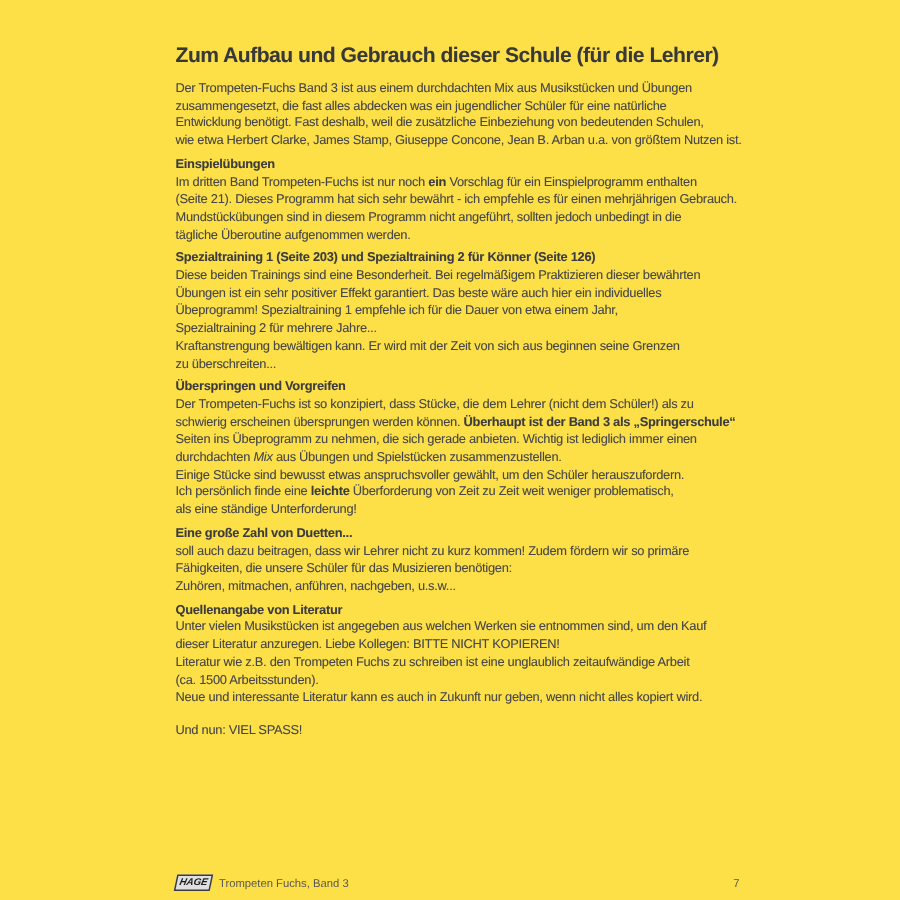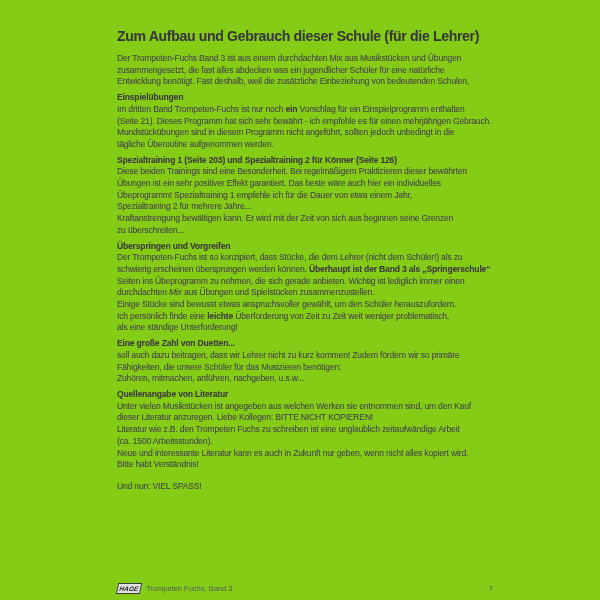--- a/index.html
+++ b/index.html
@@ -7,21 +7,21 @@
     padding: 0;
     width: 600px;
     height: 600px;
     background: #ffffff;
     font-family: "Liberation Sans", sans-serif;
     overflow: hidden;
   }
   .page {
     position: absolute;
     inset: 0;
-    background: #84cc16;
+    background: #fde047;
   }
   .doc {
     position: absolute;
     left: 117px;
     top: 28px;
     width: 400px;
     color: #474747;
     text-shadow: 0.2px 0.2px 0.4px rgba(90,90,90,0.35);
   }
   .title {
@@ -79,20 +79,21 @@
 <body>
 
 <div class="page">
   <div class="doc">
     <div class="title">Zum Aufbau und Gebrauch dieser Schule (für die Lehrer)</div>
     <div id="content">
         <div class="section">
           <div class="line">Der Trompeten-Fuchs Band 3 ist aus einem durchdachten Mix aus Musikstücken und Übungen</div>
           <div class="line">zusammengesetzt, die fast alles abdecken was ein jugendlicher Schüler für eine natürliche</div>
           <div class="line">Entwicklung benötigt. Fast deshalb, weil die zusätzliche Einbeziehung von bedeutenden Schulen,</div>
+          <div class="line">wie etwa Herbert Clarke, James Stamp, Giuseppe Concone, Jean B. Arban u.a. von größtem Nutzen ist.</div>
         </div>
         <div class="section">
           <div class="heading">Einspielübungen</div>
           <div class="line"><span>Im dritten Band Trompeten-Fuchs ist nur noch </span><span class="bold">ein</span><span> Vorschlag für ein Einspielprogramm enthalten</span></div>
           <div class="line">(Seite 21). Dieses Programm hat sich sehr bewährt - ich empfehle es für einen mehrjährigen Gebrauch.</div>
           <div class="line">Mundstückübungen sind in diesem Programm nicht angeführt, sollten jedoch unbedingt in die</div>
           <div class="line">tägliche Überoutine aufgenommen werden.</div>
         </div>
         <div class="section">
           <div class="heading">Spezialtraining 1 (Seite 203) und Spezialtraining 2 für Könner (Seite 126)</div>
@@ -119,21 +120,20 @@
           <div class="line">Fähigkeiten, die unsere Schüler für das Musizieren benötigen:</div>
           <div class="line">Zuhören, mitmachen, anführen, nachgeben, u.s.w...</div>
         </div>
         <div class="section">
           <div class="heading">Quellenangabe von Literatur</div>
           <div class="line">Unter vielen Musikstücken ist angegeben aus welchen Werken sie entnommen sind, um den Kauf</div>
           <div class="line">dieser Literatur anzuregen. Liebe Kollegen: BITTE NICHT KOPIEREN!</div>
           <div class="line">Literatur wie z.B. den Trompeten Fuchs zu schreiben ist eine unglaublich zeitaufwändige Arbeit</div>
           <div class="line">(ca. 1500 Arbeitsstunden).</div>
           <div class="line">Neue und interessante Literatur kann es auch in Zukunft nur geben, wenn nicht alles kopiert wird.</div>
-          <div class="line">Bitte habt Verständnis!</div>
         </div>
         <div class="section gap-large">
           <div class="line">Und nun: VIEL SPASS!</div>
         </div>
       </div>
   </div>
 
   <div class="footer">
     <span class="logo">HAGE</span>
     <span class="book">Trompeten Fuchs, Band 3</span>

